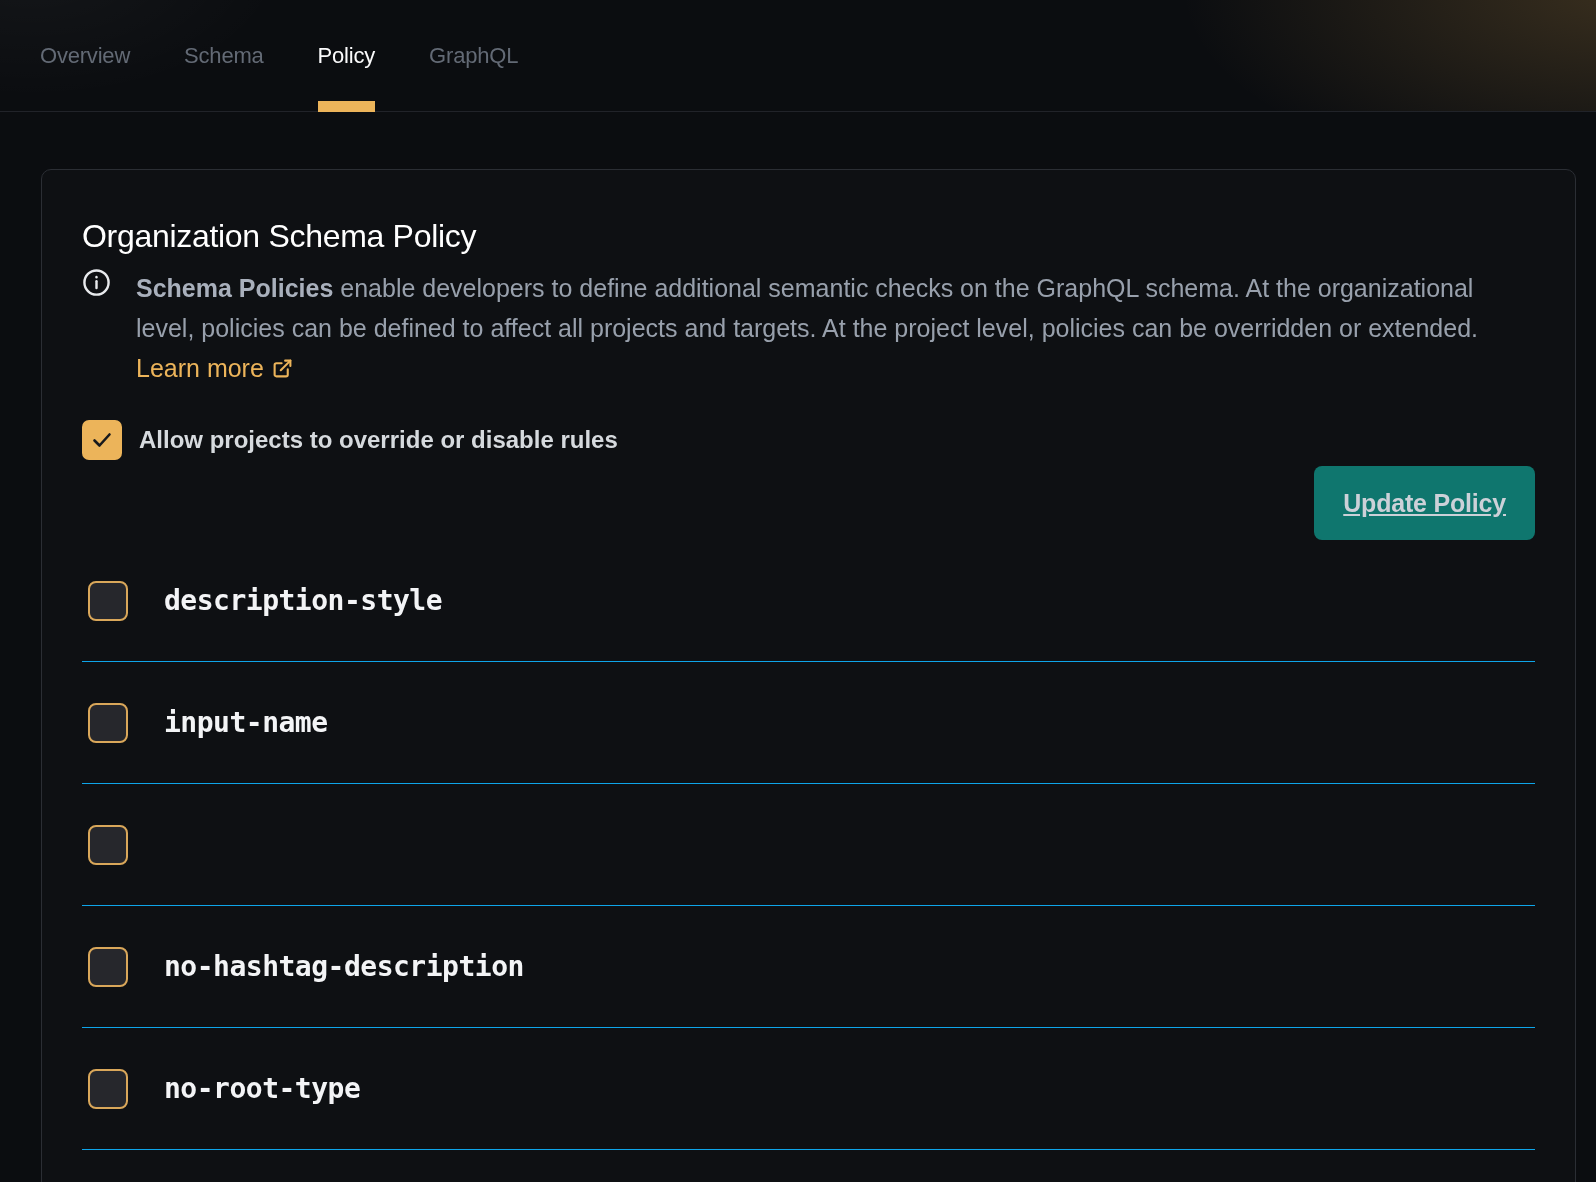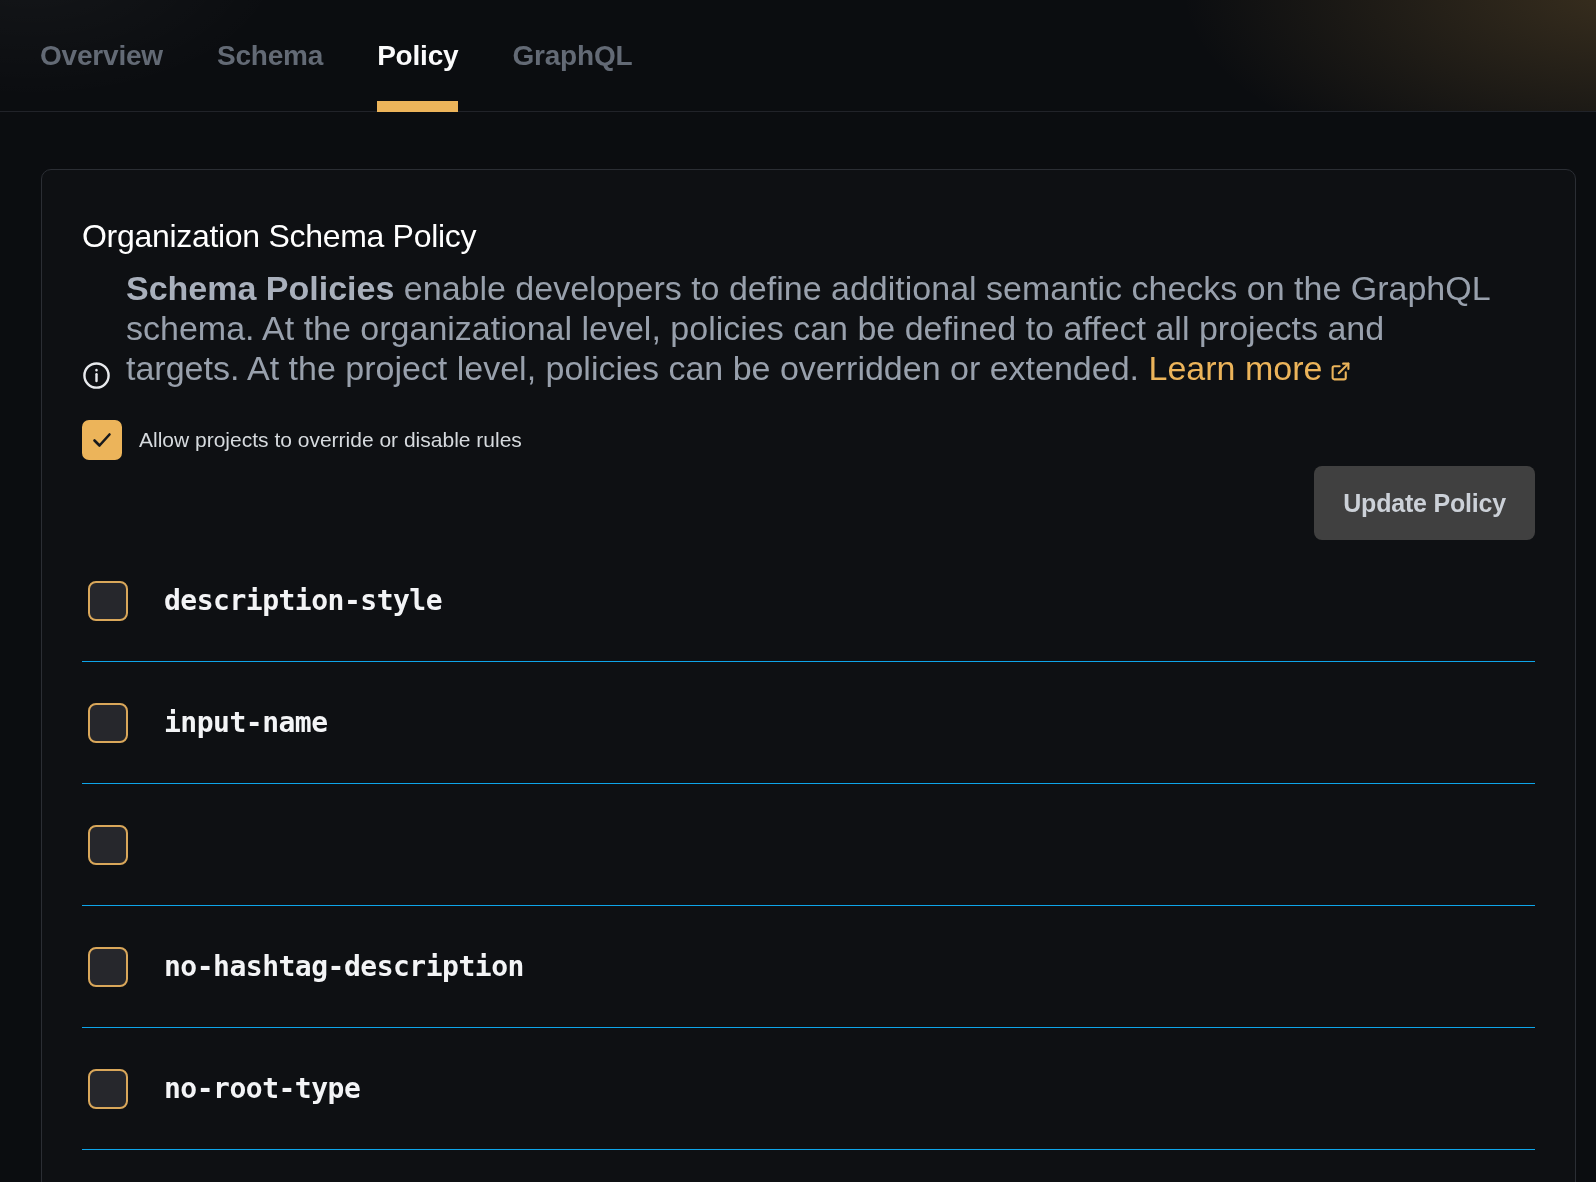--- a/index.html
+++ b/index.html
@@ -19,22 +19,22 @@
     padding-left: 40px;
     border-bottom: 1px solid #212329;
     background:
       radial-gradient(620px 280px at 102% -10%, rgba(222,168,82,0.22), rgba(222,168,82,0.07) 48%, transparent 72%),
       radial-gradient(420px 220px at 2% -30%, rgba(255,255,255,0.04), transparent 60%),
       #0b0d10;
   }
   .tab {
     display: flex;
     align-items: center;
-    font-size: 28px;
-    font-weight: 700;
+    font-size: 22px;
+    font-weight: 400;
     color: #636a75;
     position: relative;
     cursor: pointer;
     letter-spacing: -0.2px;
   }
   .tab.active { color: #fbfbfc; }
   .tab.active::after {
     content: "";
     position: absolute;
     left: 0; right: 0; bottom: -1px;
@@ -55,65 +55,66 @@
     font-size: 32px;
     font-weight: 400;
     color: #ffffff;
     letter-spacing: -0.3px;
     line-height: 44px;
     margin-bottom: 10px;
   }
 
   .info-row {
     display: flex;
-    align-items: flex-end;
-    gap: 15px;
+    align-items: flex-start;
+    gap: 25px;
     color: #98a0ac;
-    font-size: 34px;
+    font-size: 25px;
     line-height: 40px;
   }
   .info-icon { flex: 0 0 auto; display: flex; }
   .info-text { max-width: 1372px; }
   .info-bold { font-weight: 700; color: #a9b0bc; }
   .learn-link {
     color: #ecb45a;
     text-decoration: none;
     white-space: nowrap;
   }
   .ext-icon { display: inline-block; vertical-align: -2px; margin-left: 8px; }
 
   .allow-row {
     margin-top: 30px;
     display: flex;
     align-items: center;
     gap: 17px;
   }
-  .allow-label { font-size: 21px; color: #d6dade; }
+  .allow-label { font-size: 24px; color: #d6dade; font-weight: bold; }
   .checkbox-checked {
     width: 40px; height: 40px;
     border-radius: 7px;
     background: #ecb45a;
     display: flex; align-items: center; justify-content: center;
     cursor: pointer;
   }
 
   .btn-row { display: flex; justify-content: flex-end; margin-top: 6px; }
   .update-btn {
     height: 74px;
     padding: 0 29px;
     border: none;
     border-radius: 8px;
-    background: #404040;
+    background: #0f766e;
     color: #ccd1d8;
     font-family: "Liberation Sans", sans-serif;
     font-size: 25px;
     font-weight: 700;
     letter-spacing: -0.2px;
     display: flex; align-items: center;
     cursor: pointer;
+    text-decoration: underline;
   }
 
   
   .rules { margin-top: 0; }
   .rule-row {
     height: 122px;
     display: flex;
     align-items: center;
     border-bottom: 1px solid #0ea5e9;
   }

